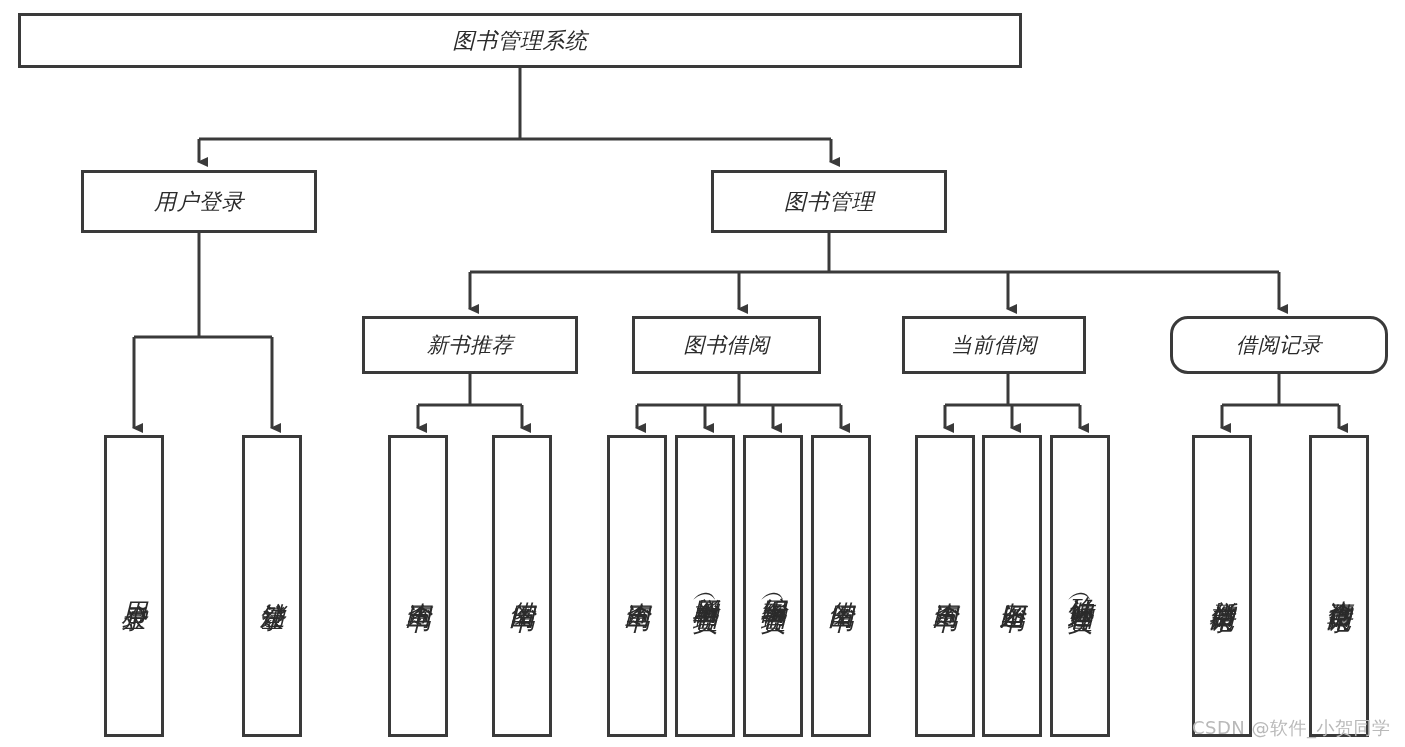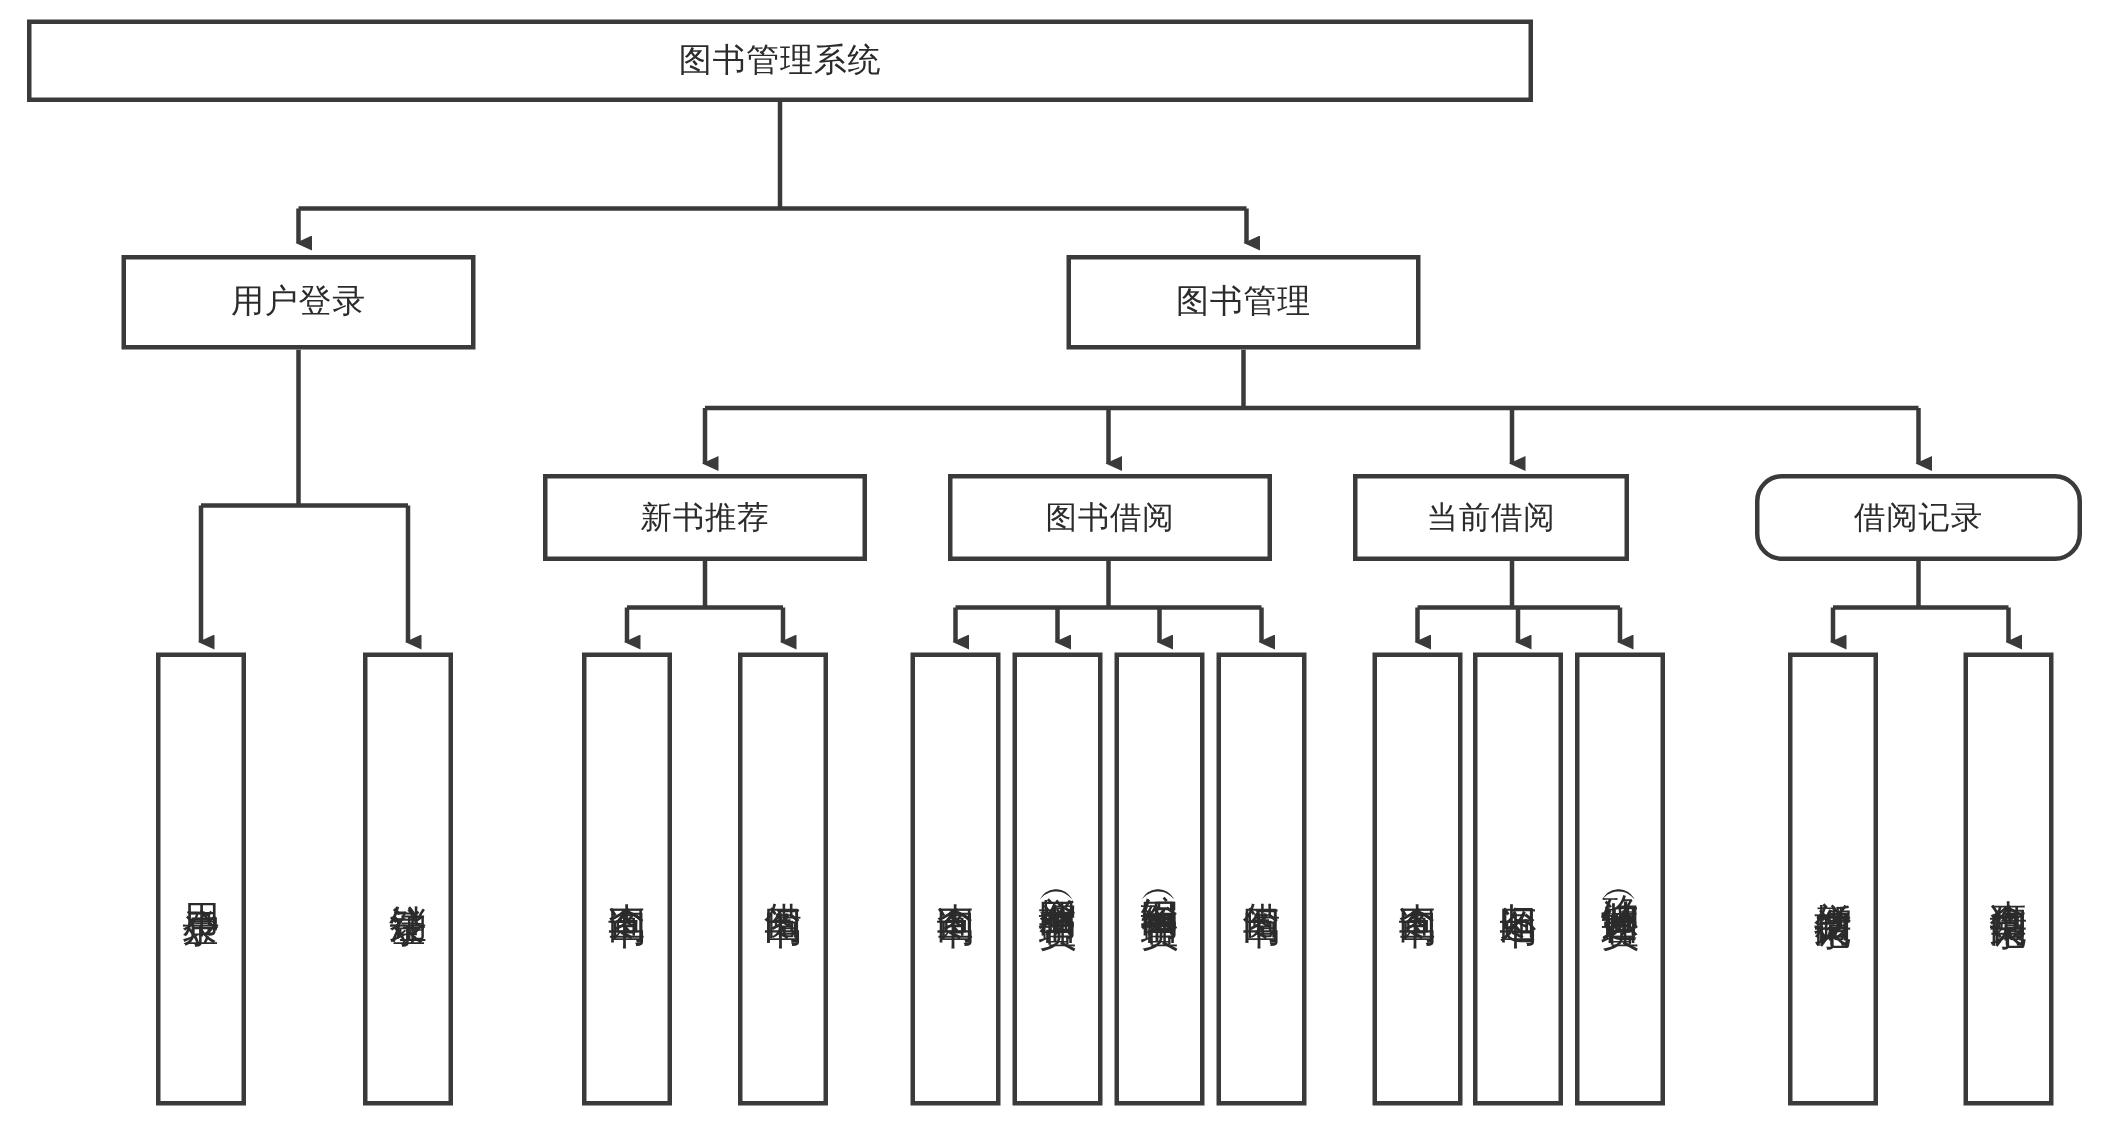--- a/index.html
+++ b/index.html
@@ -34,20 +34,21 @@
     align-items: center;
     justify-content: center;
     color: #2b2b2b;
   }
   .node .label {
     font-size: 22px;
     line-height: 1.18;
     letter-spacing: 0.5px;
     white-space: nowrap;
     text-align: center;
+    font-style: italic;
   }
   .node.root { border-width: 3px; }
   .node.level2 .label { font-size: 22px; }
   .node.level3 .label { font-size: 21px; }
 
   .node.leaf {
     border-width: 3px;
     align-items: center;
     justify-content: center;
   }
@@ -131,21 +132,21 @@
   <div class="node level2" style="left:81px; top:170px; width:236px; height:63px;">
     <span class="label">用户登录</span>
   </div>
   <div class="node level3" style="left:362px; top:316px; width:216px; height:58px;">
     <span class="label">新书推荐</span>
   </div>
 
   <div class="node level2" style="left:711px; top:170px; width:236px; height:63px;">
     <span class="label">图书管理</span>
   </div>
-  <div class="node level3" style="left:632px; top:316px; width:216px; height:58px;">
+  <div class="node level3" style="left:632px; top:316px; width:189px; height:58px;">
     <span class="label">图书借阅</span>
   </div>
   <div class="node level3" style="left:902px; top:316px; width:184px; height:58px;">
     <span class="label">当前借阅</span>
   </div>
   <div class="node level3" style="left:1170px; top:316px; width:218px; height:58px;border-radius:18px;">
     <span class="label">借阅记录</span>
   </div>
 
   <div class="node leaf" style="left:104px; top:435px; width:60px; height:302px;">
@@ -185,14 +186,15 @@
     <span class="label">确认归还（管理员）</span>
   </div>
 
   <div class="node leaf" style="left:1192px; top:435px; width:60px; height:302px;">
     <span class="label">新增借阅记录</span>
   </div>
   <div class="node leaf" style="left:1309px; top:435px; width:60px; height:302px;">
     <span class="label">查询借阅记录</span>
   </div>
 
+  <div class="watermark" style="left:1192px; top:716px;">CSDN @软件_小贺同学</div>
 
 </div>
 
 </body></html>

